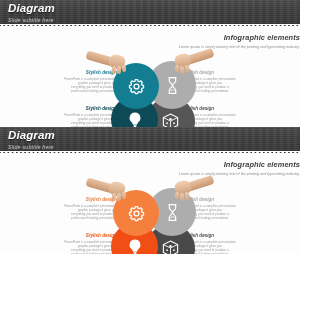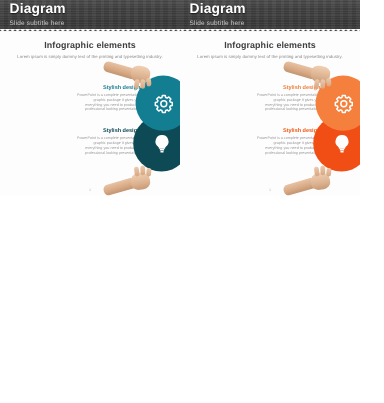--- a/index.html
+++ b/index.html
@@ -2,21 +2,21 @@
 <html><head>
 <meta charset="utf-8">
 <style>
   * { box-sizing: border-box; margin: 0; padding: 0; }
   html, body {
     width: 300px; height: 336px;
     background: #ffffff;
     font-family: "Liberation Sans", sans-serif;
     overflow: hidden;
   }
-  .deck { width: 300px; height: 254px; display: flex; flex-direction: row; }
+  .deck { width: 300px; height: 254px; display: flex; flex-direction: column; font-style: italic; }
 
   .slide {
     position: relative;
     width: 300px;
     height: 168px;
     background: #ffffff;
     overflow: hidden;
   }
 
   
@@ -60,21 +60,21 @@
   }
 
   
   .body {
     position: relative;
     flex: 1;
     width: 100%;
     background: #fdfdfd;
   }
 
-  .titles { padding-top: 7px; text-align: center; }
+  .titles { padding-top: 7px; text-align: right; }
   .info-title {
     font-size: 7.4px;
     font-weight: bold;
     color: #3f3f3f;
     letter-spacing: 0.1px;
   }
   .info-sub {
     margin-top: 3px;
     font-size: 3.6px;
     color: #8a8a8a;

